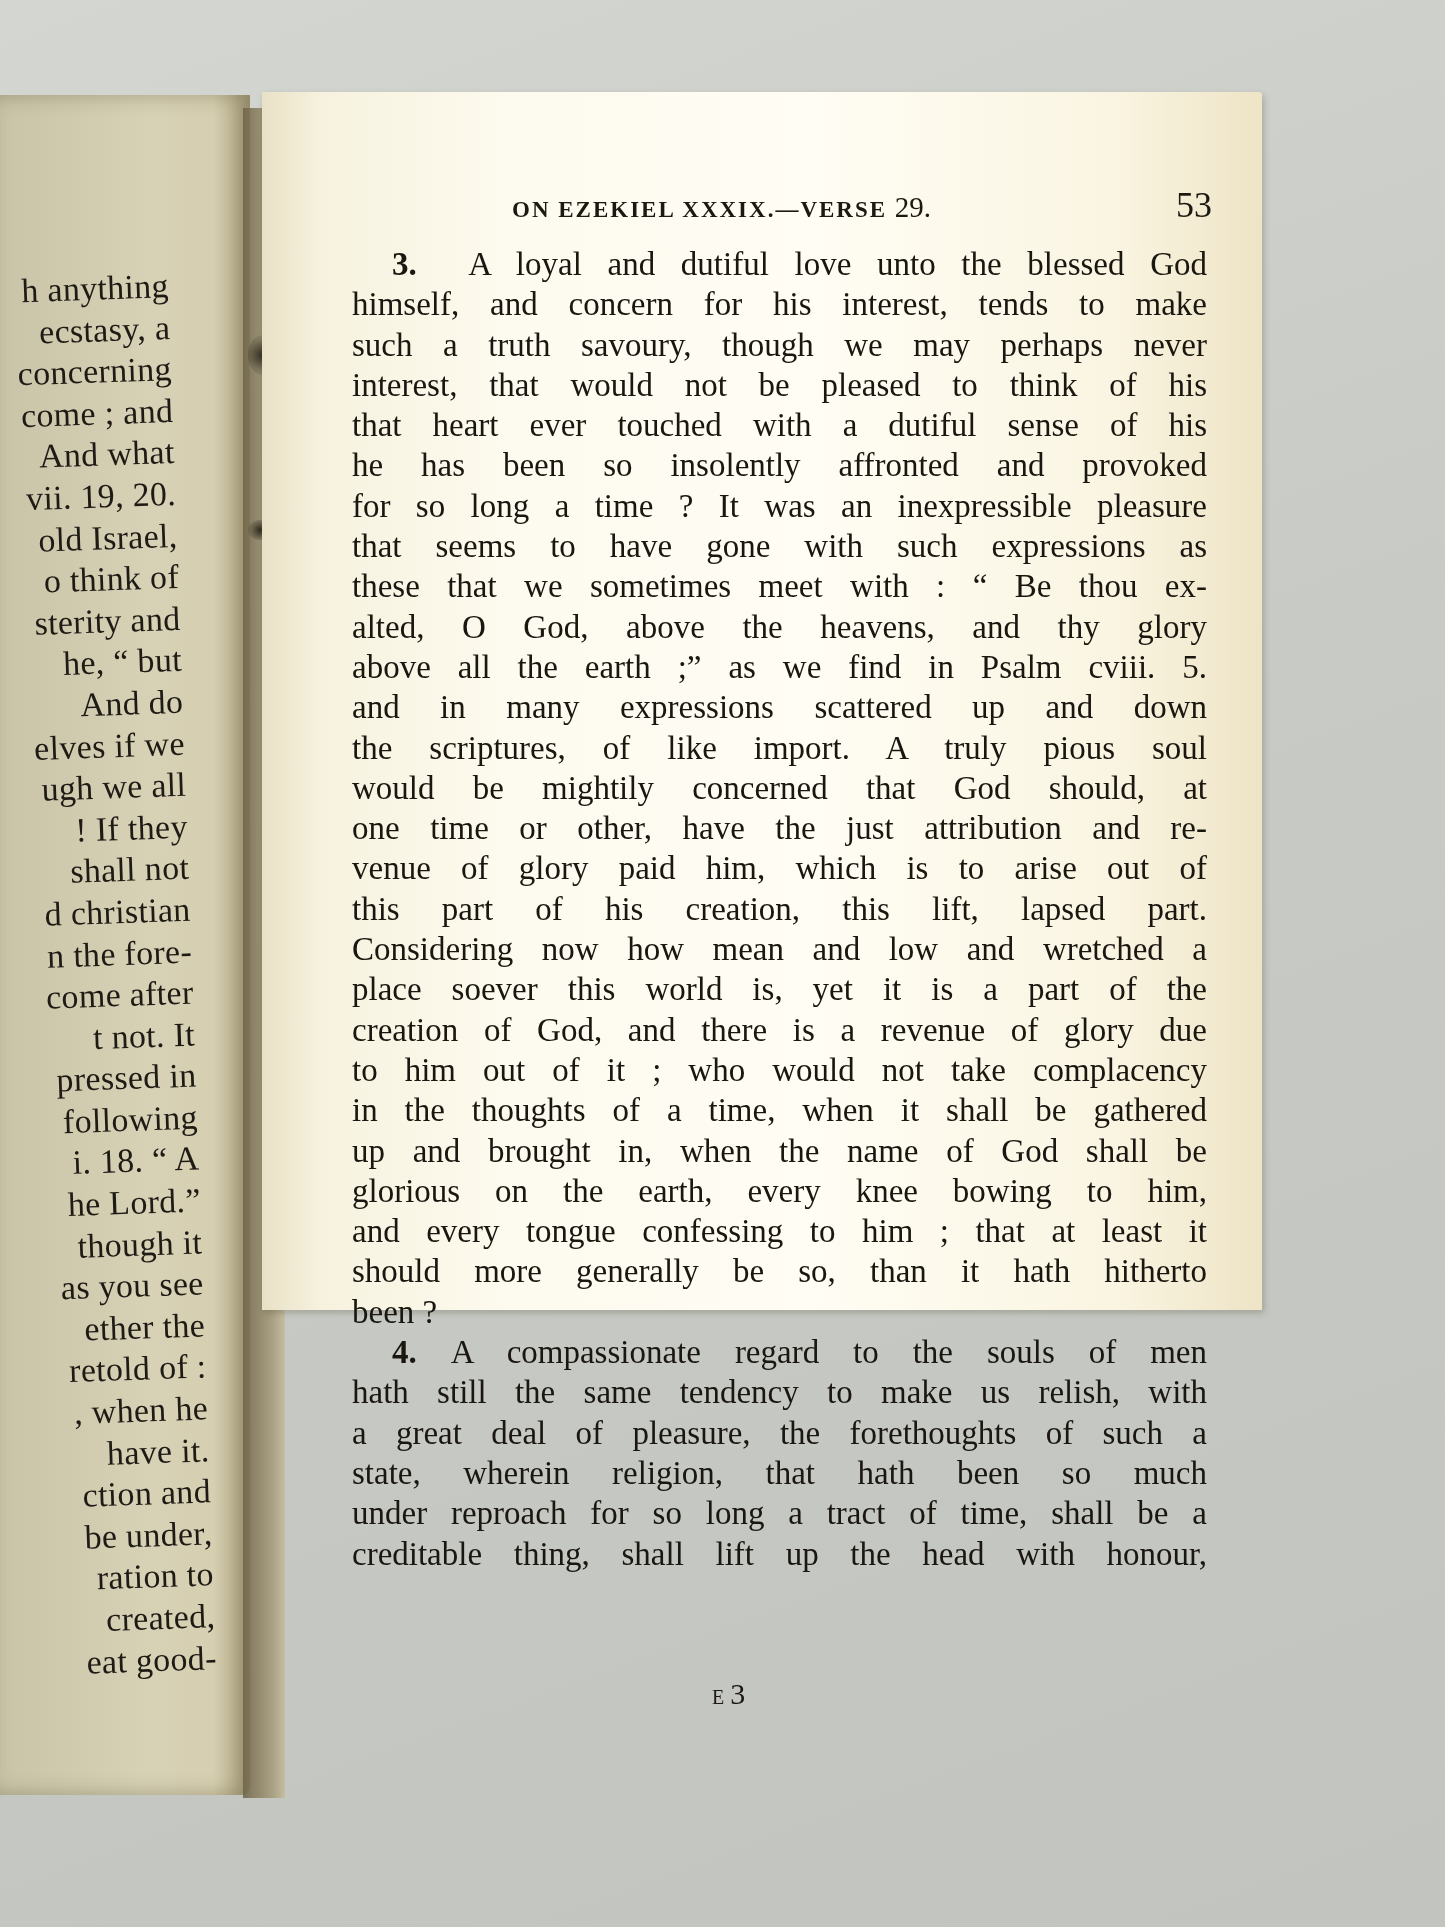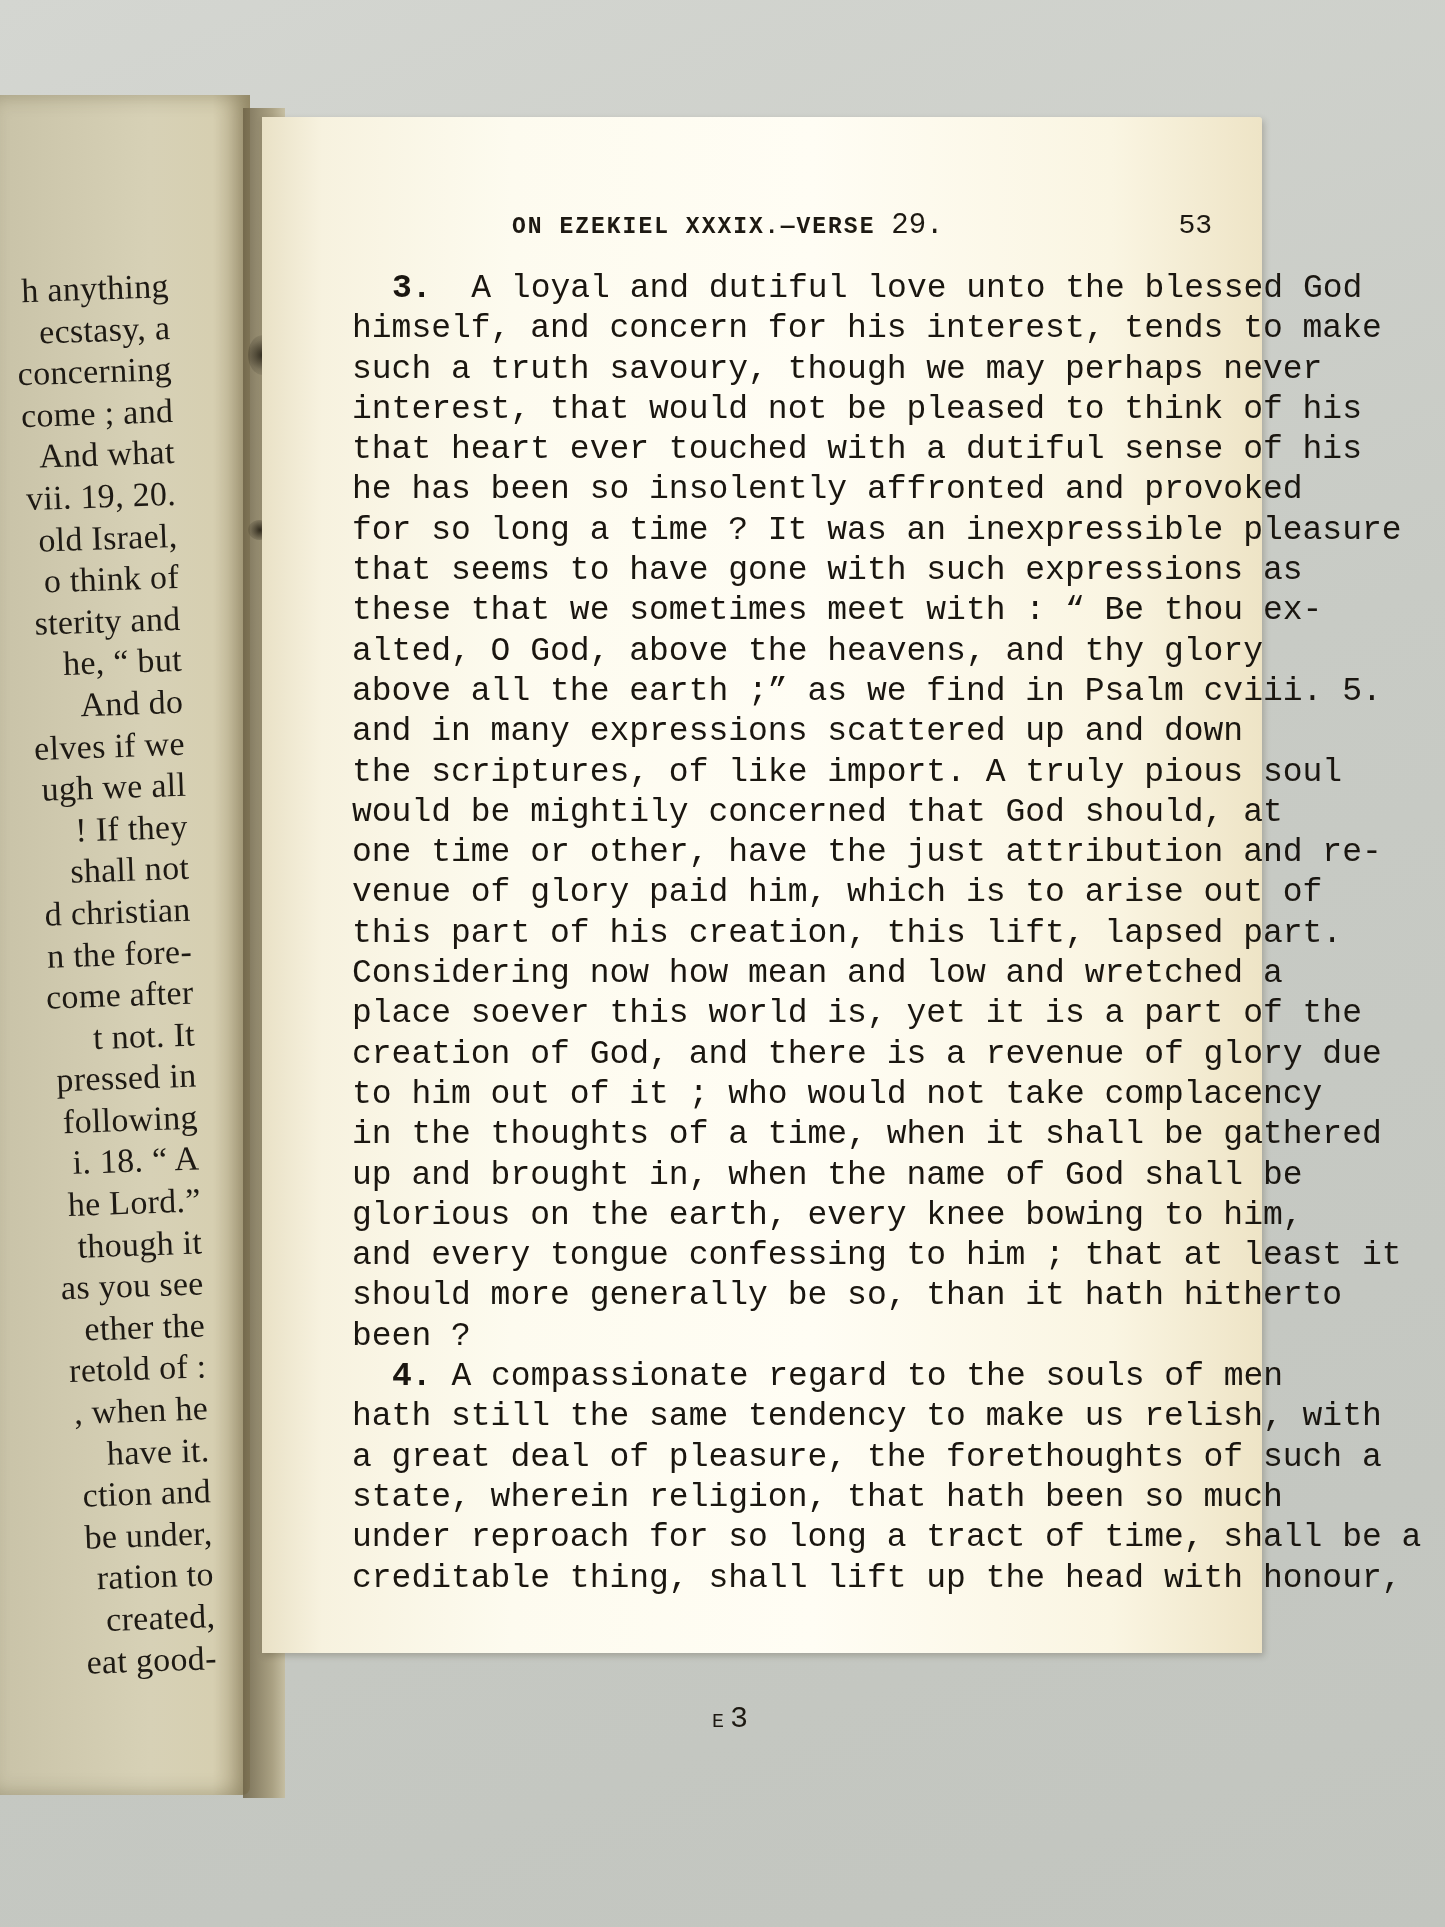--- a/index.html
+++ b/index.html
@@ -64,27 +64,26 @@
       left: 248px;
       width: 30px;
       height: 40px;
       border-radius: 50%;
       background: radial-gradient(circle, rgba(30,25,15,0.85) 0%, rgba(30,25,15,0.2) 60%, rgba(30,25,15,0) 100%);
     }
     
     .right-page {
       position: absolute;
       left: 262px;
-      top: 117px;
+      top: 92px;
       width: 1000px;
-      height: 1536px;
+      height: 1218px;
       background: linear-gradient(90deg, #e9e1c6 0%, #f7f2df 6%, #fdfbef 25%, #fffdf4 55%, #faf5e2 85%, #eee4c6 100%);
       box-shadow: 2px 3px 6px rgba(60,50,30,0.25);
       border-top-right-radius: 3px;
-      font-family: Liberation Mono, monospace;
     }
     .running-head {
       position: absolute;
       top: 92px;
       left: 250px;
       width: 700px;
       display: flex;
       justify-content: space-between;
       align-items: baseline;
       color: #1d1912;
@@ -93,21 +92,21 @@
       font-size: 23px;
       letter-spacing: 2px;
       font-weight: bold;
     }
     .running-title .verse-num {
       font-size: 29px;
       font-weight: normal;
       letter-spacing: 0;
     }
     .page-number {
-      font-size: 28px;
+      font-size: 36px;
       margin-left: 16px;
     }
     .body-text {
       position: absolute;
       top: 152px;
       left: 90px;
       width: 855px;
       color: #1a1610;
       font-size: 33px;
       line-height: 40.3px;

